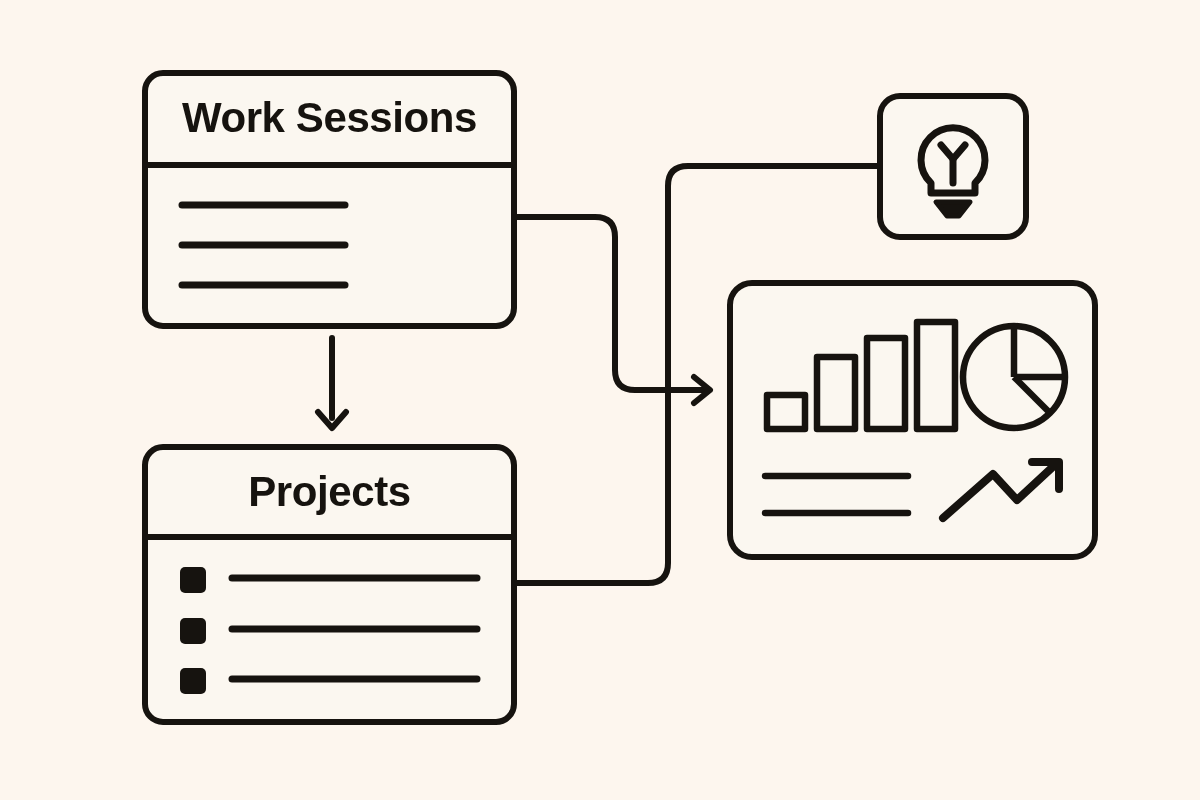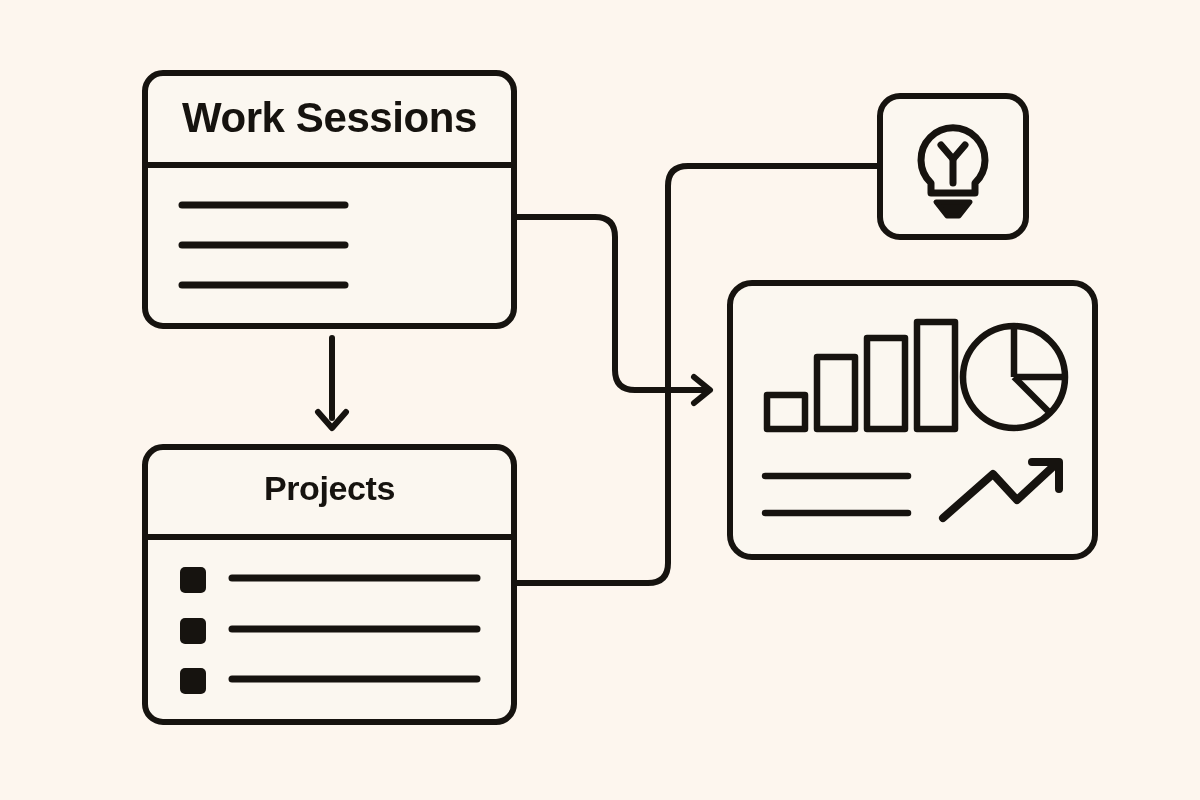--- a/index.html
+++ b/index.html
@@ -40,21 +40,21 @@
   #work-sessions-title {
     left: 145px;
     top: 97px;
     width: 369px;
     font-size: 42px;
   }
   #projects-title {
     left: 145px;
     top: 471px;
     width: 369px;
-    font-size: 34px;
+    font-size: 42px;
   }
 </style>
 </head>
 <body>
 
 <div id="stage">
 
   <svg id="diagram" viewBox="0 0 1200 800" xmlns="http://www.w3.org/2000/svg">
 
     <rect x="0" y="0" width="1200" height="800" fill="#fdf6ee"></rect>

